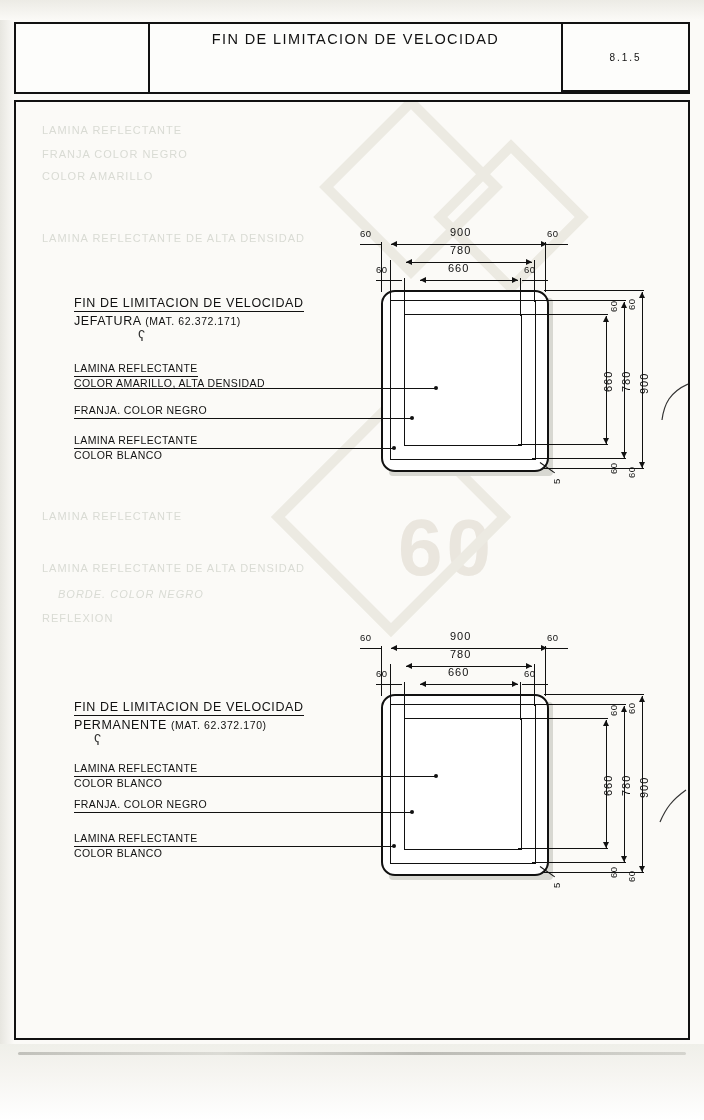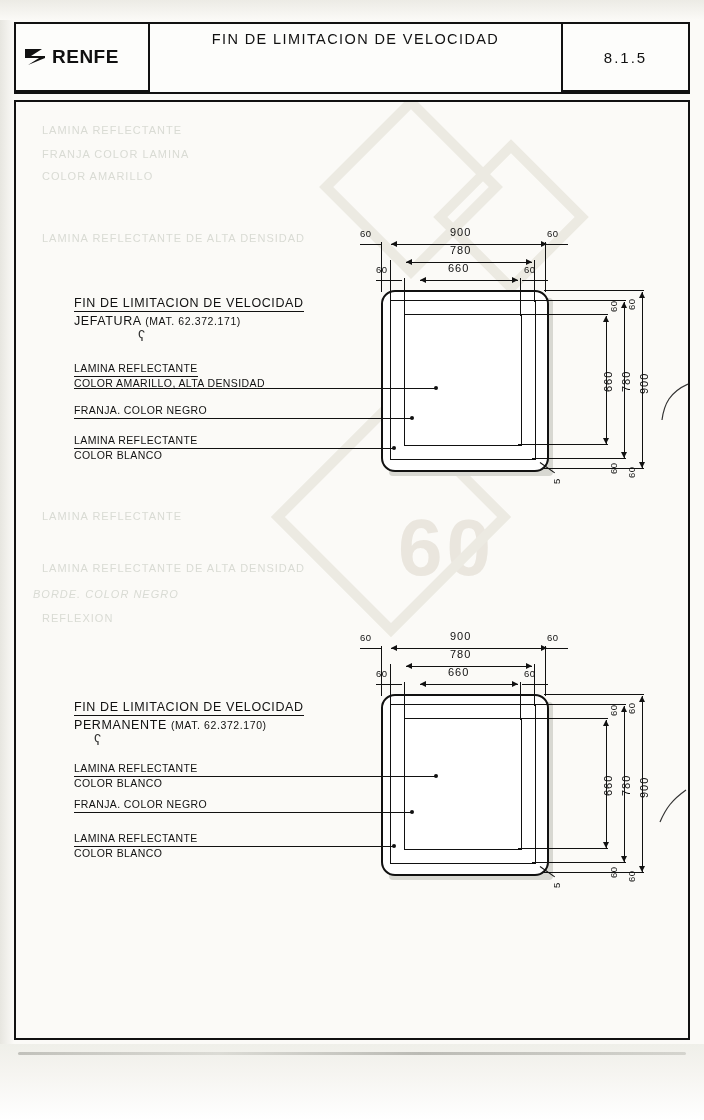--- a/index.html
+++ b/index.html
@@ -53,21 +53,21 @@
   .tb-mid-bot{
     height:30px;display:flex;align-items:center;justify-content:center;
     font-size:14.5px;letter-spacing:1.4px;
   }
   .tb-right{
     width:125px;display:flex;flex-direction:column;box-sizing:border-box;
   }
   .tb-right-top{
     flex:1;display:flex;align-items:center;justify-content:center;
     border-bottom:2px solid #111;
-    font-size:15px;letter-spacing:2px;
+    font-size:10px;letter-spacing:2px;
   }
   .tb-right-bot{
     height:30px;position:relative;display:flex;align-items:center;justify-content:center;
     font-size:15px;letter-spacing:1.5px;
   }
   .nrv-label{
     position:absolute;left:3px;top:1px;font-size:8px;letter-spacing:0.3px;
   }
 
   
@@ -177,52 +177,44 @@
 <body>
 
 <div class="page">
 
   <div class="edge-shadow-left"></div>
   <div class="edge-shadow-top"></div>
 
   <div class="titleblock">
 
     <div class="tb-logo">
-      <div class="tb-logo-top">
-        <span class="renfe-mark">
-          <svg width="26" height="26" viewBox="0 0 26 26">
-            <path d="M3 5 L20 5 L9 12 L23 12 L23 14 L6 21 L17 14 L3 14 Z" fill="#111"></path>
-          </svg>
-        </span>
-        <span class="renfe-word">RENFE</span>
-      </div>
     </div>
 
     <div class="tb-mid">
       <div class="tb-mid-bot">FIN DE LIMITACION DE VELOCIDAD</div>
     </div>
 
     <div class="tb-right">
       <div class="tb-right-top">8.1.5</div>
     </div>
   </div>
 
   <div class="frame">
 
     <div class="ghost ghost-big" style="left:382px;top:400px;">60</div>
     <div class="ghost-diamond" style="left:330px;top:20px;width:110px;height:110px;"></div>
     <div class="ghost-diamond" style="left:440px;top:60px;width:90px;height:90px;"></div>
     <div class="ghost-diamond" style="left:290px;top:330px;width:150px;height:150px;"></div>
     <div class="ghost ghost-line" style="left:26px;top:22px;">LAMINA REFLECTANTE</div>
-    <div class="ghost ghost-line" style="left:26px;top:46px;">FRANJA COLOR LAMINA</div>
+    <div class="ghost ghost-line" style="left:26px;top:46px;">FRANJA COLOR NEGRO</div>
     <div class="ghost ghost-line" style="left:26px;top:68px;">COLOR AMARILLO</div>
     <div class="ghost ghost-line" style="left:26px;top:130px;">LAMINA REFLECTANTE DE ALTA DENSIDAD</div>
     <div class="ghost ghost-line" style="left:26px;top:408px;">LAMINA REFLECTANTE</div>
     <div class="ghost ghost-line" style="left:26px;top:460px;">LAMINA REFLECTANTE DE ALTA DENSIDAD</div>
-    <div class="ghost ghost-line" style="left:17px;top:486px;font-style:italic;">BORDE. COLOR NEGRO</div>
+    <div class="ghost ghost-line" style="left:42px;top:486px;font-style:italic;">BORDE. COLOR NEGRO</div>
     <div class="ghost ghost-line" style="left:26px;top:510px;">REFLEXION</div>
 
     <div class="sign">
 
       <div class="sign-shadow" style="left:373px;top:196px;width:164px;height:178px;"></div>
 
       <div class="sign-outer" style="left:365px;top:188px;width:164px;height:178px;"></div>
       <div class="sign-mid" style="left:374px;top:198px;width:144px;height:158px;"></div>
       <div class="sign-inner" style="left:388px;top:212px;width:116px;height:130px;"></div>
 

